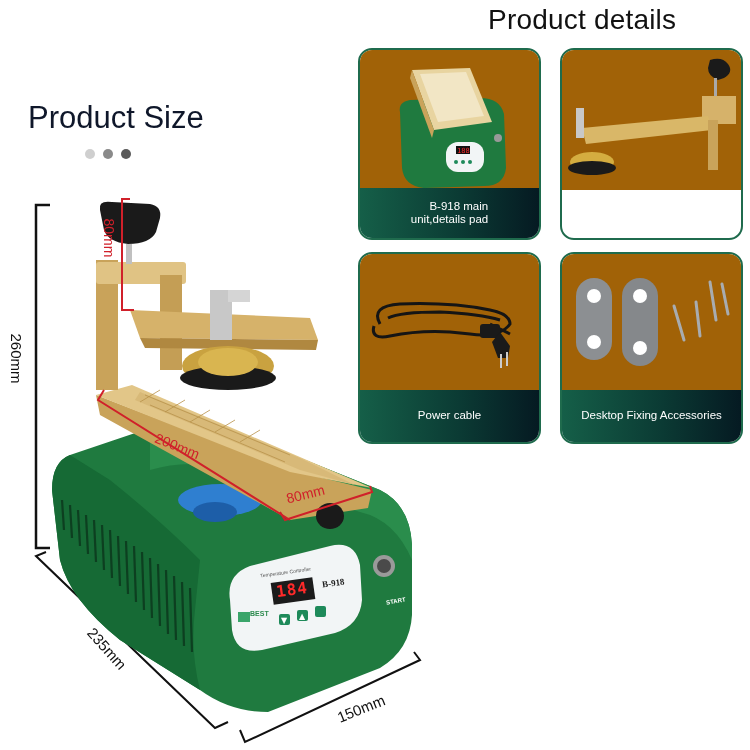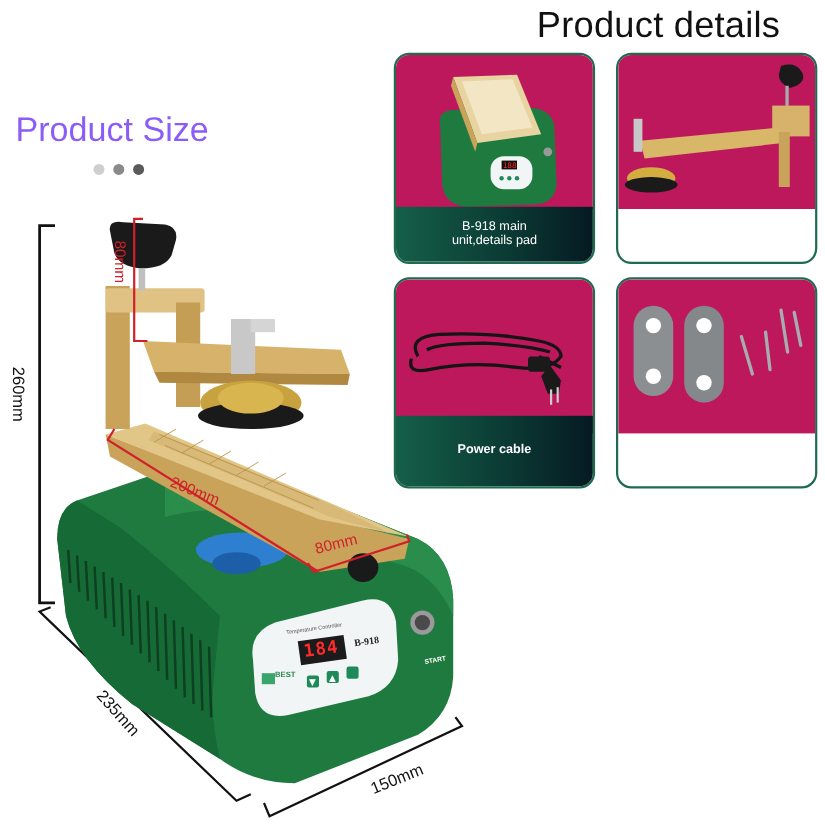--- a/index.html
+++ b/index.html
@@ -1,28 +1,28 @@
 <!DOCTYPE html>
 <html><head>
   <meta charset="utf-8">
   <style>
     * { box-sizing: border-box; margin: 0; padding: 0; }
     html, body { width: 750px; height: 750px; background: #ffffff; overflow: hidden; }
     body { position: relative; font-family: "Liberation Sans", sans-serif; color: #111; }
 
-    .heading-right { position: absolute; left: 488px; top: 4px; font-size: 33px; font-weight: 400; color: #111; letter-spacing: 0.2px; }
-    .heading-left { position: absolute; left: 14px; top: 100px; font-size: 31px; color: #8b5cf6; }
+    .heading-right { position: absolute; left: 488px; top: 4px; font-size: 28px; font-weight: 400; color: #111; letter-spacing: 0.2px; }
+    .heading-left { position: absolute; left: 28px; top: 100px; font-size: 31px; color: #0f172a; }
     .dots { position: absolute; left: 85px; top: 149px; display: flex; gap: 8px; }
     .dot { width: 10px; height: 10px; border-radius: 50%; }
 
     
     .card { position: absolute; width: 183px; height: 192px; border: 2px solid #1f6b4d; border-radius: 14px; overflow: hidden; background: #fff; }
-    .card .photo { position: absolute; left: 0; top: 0; right: 0; height: 140px; background: #be185d; }
-    .card .caption { position: absolute; left: 0; right: 0; bottom: 0; height: 50px; background: linear-gradient(90deg, #155f48 0%, #0b3b34 55%, #051a22 100%); color: #fff; font-size: 11.5px; text-align: center; display: flex; align-items: center; justify-content: center; line-height: 1.15; padding: 17px 4px; }
-    .card.short .caption { height: 64px; font-weight: bold; }
+    .card .photo { position: absolute; left: 0; top: 0; right: 0; height: 140px; background: #a16207; }
+    .card .caption { position: absolute; left: 0; right: 0; bottom: 0; height: 50px; background: linear-gradient(90deg, #155f48 0%, #0b3b34 55%, #051a22 100%); color: #fff; font-size: 11.5px; text-align: right; display: flex; align-items: center; justify-content: center; line-height: 1.15; padding: 17px 4px; }
+    .card.short .caption { height: 52px; }
     .dim-label { position: absolute; font-size: 15px; color: #111; }
     .dim-red { position: absolute; font-size: 15px; color: #d0202a; }
   </style>
 </head>
 <body>
 
 <div class="heading-right">Product details</div>
 <div class="heading-left">Product Size</div>
 <div class="dots">
   <div class="dot" style="background:#cfcfcf"></div>
@@ -208,13 +208,16 @@
       <circle cx="78" cy="42" r="7" fill="#fff"></circle>
       <circle cx="78" cy="94" r="7" fill="#fff"></circle>
       <g stroke="#a8acb0" stroke-width="3" stroke-linecap="round">
         <line x1="112" y1="52" x2="122" y2="86"></line>
         <line x1="134" y1="48" x2="138" y2="82"></line>
         <line x1="148" y1="28" x2="154" y2="66"></line>
         <line x1="160" y1="30" x2="166" y2="60"></line>
       </g>
     </svg>
   </div>
+  <div class="caption">
+    <div>Desktop Fixing Accessories</div>
+  </div>
 </div>
 
 </body></html>

